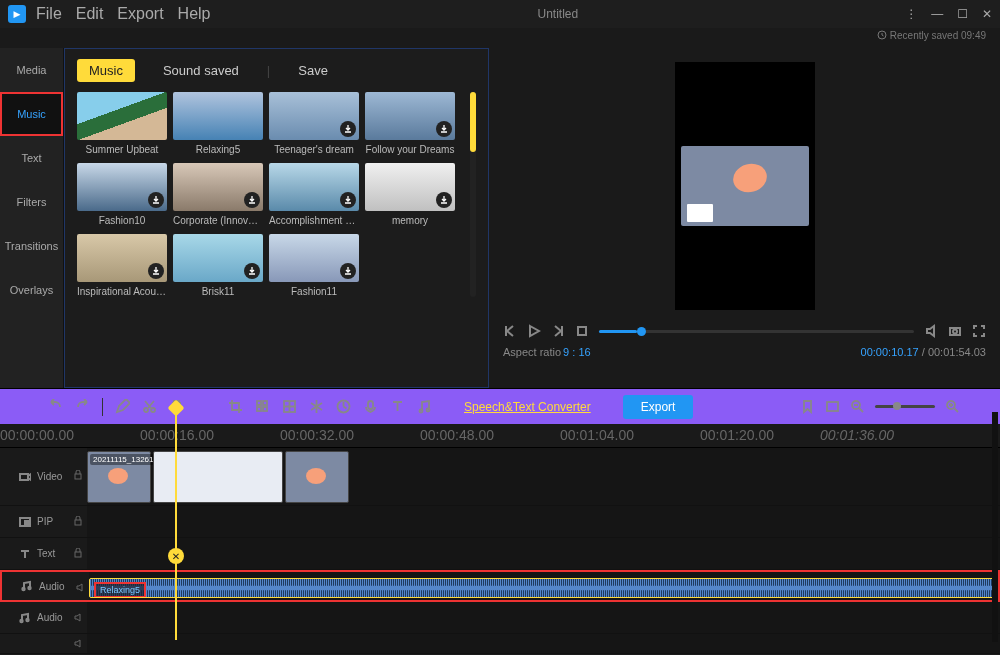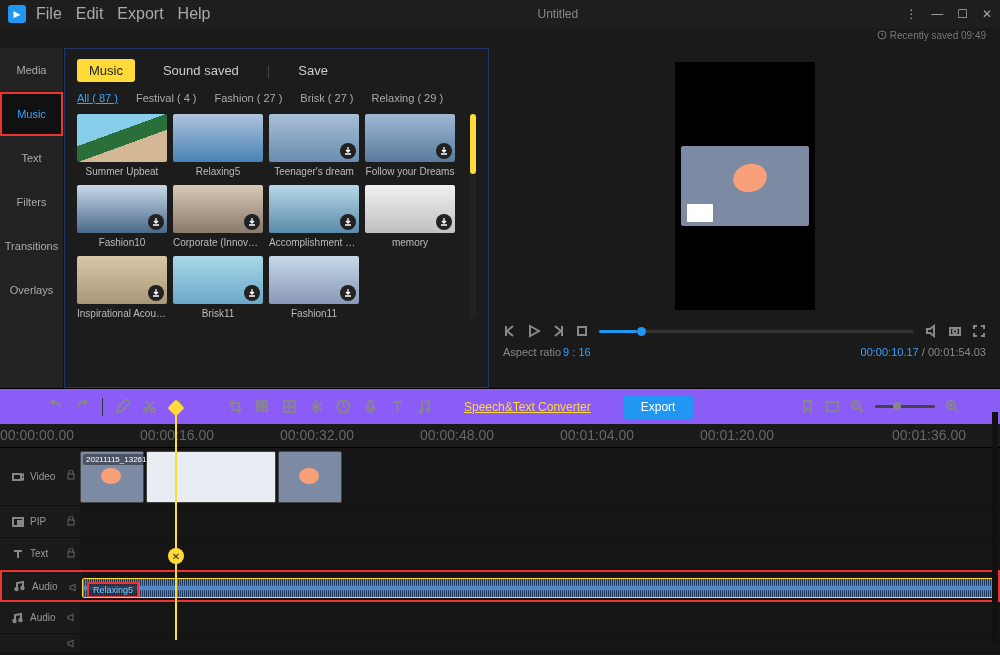--- a/index.html
+++ b/index.html
@@ -74,21 +74,21 @@
 
 
 .timeline { background: #1a1a1a; }
 .ruler { height: 24px; display: flex; align-items: center; border-bottom: 1px solid #000; font-size: 14px; color: #666; padding-left: 80px; position: relative; }
 .ruler .tick { position: absolute; top: 3px; }
 .playhead { position: absolute; left: 175px; top: 410px; width: 2px; height: 230px; background: #ffdb3a; z-index: 50; }
 .playhead .knob { position: absolute; top: -8px; left: -5px; width: 12px; height: 12px; background: #ffdb3a; border-radius: 2px; transform: rotate(45deg); }
 .playhead .marker2 { position: absolute; top: 138px; left: -7px; width: 16px; height: 16px; background: #ffdb3a; border-radius: 50%; display: flex; align-items: center; justify-content: center; font-size: 10px; color: #222; }
 .track { height: 32px; display: flex; align-items: center; border-bottom: 1px solid #111; }
 .track.tall { height: 58px; }
-.track-head { width: 80px; display: flex; align-items: center; gap: 6px; padding-left: 12px; font-size: 10px; color: #999; }
+.track-head { width: 80px; display: flex; align-items: center; gap: 6px; padding-left: 12px; font-size: 10px; color: #999; margin-left: 7px; }
 .track-head svg { width: 12px; height: 12px; stroke: #888; fill: none; stroke-width: 2; }
 .track-body { flex: 1; height: 100%; position: relative; background: #151515; }
 .clip-vid { position: absolute; left: 0; top: 3px; height: 52px; display: flex; gap: 2px; }
 .clip-vid .cv-thumb { width: 64px; height: 52px; background: #7d8aa3; border: 1px solid #444; border-radius: 2px; position: relative; }
 .clip-vid .cv-thumb:nth-child(2) { width: 130px; background: #e8ecf3; }
 .clip-vid .cv-label { position: absolute; top: 2px; left: 2px; font-size: 8px; background: rgba(0,0,0,.4); color: #fff; padding: 1px 3px; border-radius: 2px; }
 .cv-thumb .planet2 { position: absolute; left: 20px; top: 16px; width: 20px; height: 16px; background: #f7a07a; border-radius: 50%; }
 .clip-audio { position: absolute; left: 0; right: 0; top: 6px; height: 20px; background: #1e3a5f; border: 1px solid #ffdb3a; border-radius: 2px; overflow: hidden; }
 .clip-audio .wave { position: absolute; inset: 0; background:
   repeating-linear-gradient(90deg, #5a8fd6 0 1px, transparent 1px 2px),
@@ -137,27 +137,20 @@
     <div class="nav-item">Overlays</div>
   </div>
 
   <div class="library">
     <div class="libtabs">
       <span class="tab active">Music</span>
       <span class="tab">Sound saved</span>
       <span class="divider">|</span>
       <span class="tab">Save</span>
     </div>
-    <div class="subtabs">
-      <span class="st active">All ( 87 )</span>
-      <span class="st">Festival ( 4 )</span>
-      <span class="st">Fashion ( 27 )</span>
-      <span class="st">Brisk ( 27 )</span>
-      <span class="st">Relaxing ( 29 )</span>
-    </div>
     <div class="grid-wrap">
       <div class="grid" id="lib-grid">
           <div class="card">
             <div class="thumb" style="background: linear-gradient(160deg, rgb(135, 206, 235) 40%, rgb(42, 110, 58) 40%, rgb(42, 110, 58) 60%, rgb(212, 184, 150) 60%);"></div>
             <div class="lbl">Summer Upbeat</div>
           </div>
           <div class="card">
             <div class="thumb" style="background: linear-gradient(rgb(176, 196, 222), rgb(70, 130, 180));"></div>
             <div class="lbl">Relaxing5</div>
           </div>
@@ -386,21 +379,21 @@
 </div>
 
 <div class="timeline">
   <div class="ruler" id="ruler">
       <span class="tick" style="left: 0px;">00:00:00.00</span>
       <span class="tick" style="left: 140px;">00:00:16.00</span>
       <span class="tick" style="left: 280px;">00:00:32.00</span>
       <span class="tick" style="left: 420px;">00:00:48.00</span>
       <span class="tick" style="left: 560px;">00:01:04.00</span>
       <span class="tick" style="left: 700px;">00:01:20.00</span>
-      <span class="tick" style="left: 892px;">00:01:36.00</span>
+      <span class="tick" style="left: 820px; font-style: italic;">00:01:36.00</span>
     </div>
 
   <div class="track tall">
     <div class="track-head">
       <svg>
           <rect x="1" y="3" width="8" height="6"></rect>
           <path d="M9 5l3-2v6l-3-2"></path>
         </svg>
       <span>Video</span>
     </div>

